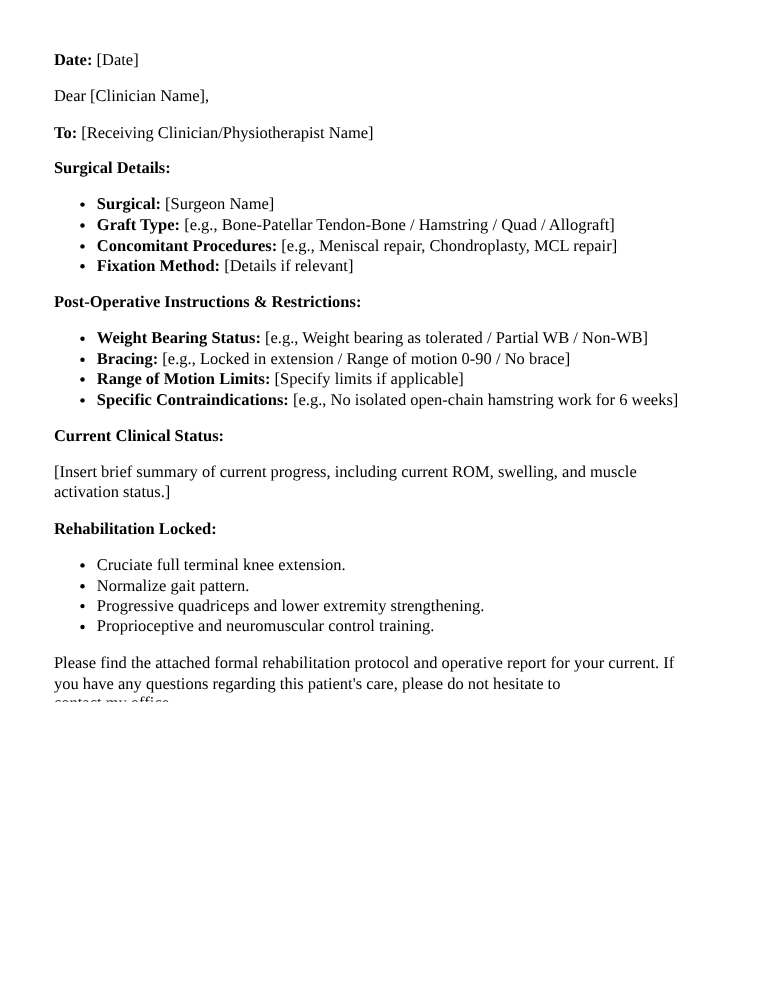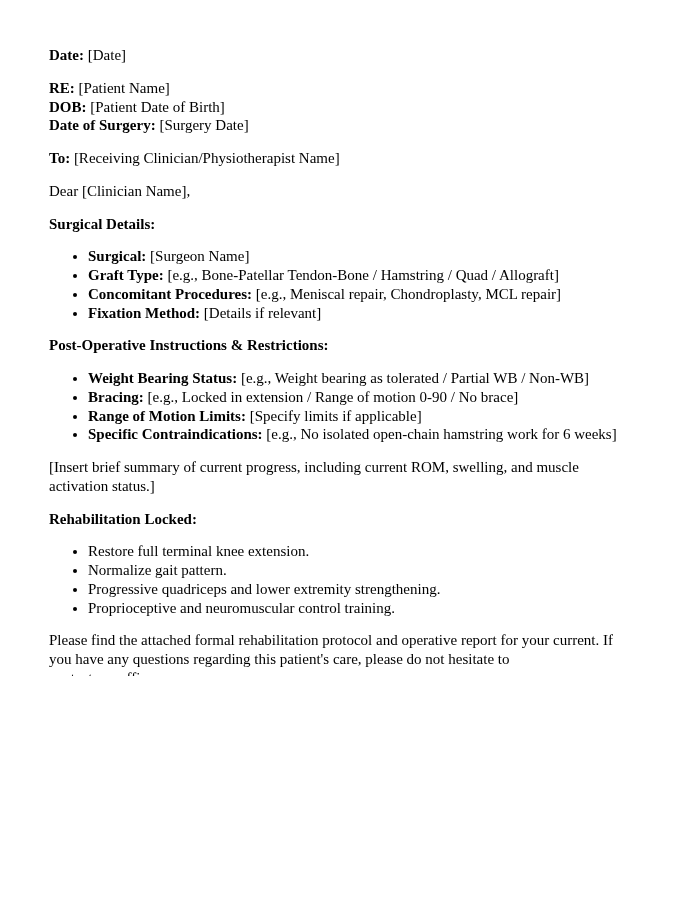--- a/index.html
+++ b/index.html
@@ -38,56 +38,52 @@
     line-height: 1.25;
   }
 </style>
 </head>
 <body>
 
 <div class="page">
 
   <p><b>Date:</b> <span>[Date]</span></p>
 
-  <div class="tight">
-    <p><b>RE:</b> <span>[Patient Name]</span></p>
-    <p><b>DOB:</b> <span>[Patient Date of Birth]</span></p>
-    <p><b>Date of Surgery:</b> <span>[Surgery Date]</span></p>
-  </div>
+
+  <p>Dear [Clinician Name],</p>
 
   <p><b>To:</b> <span>[Receiving Clinician/Physiotherapist Name]</span></p>
-
-  <p>Dear [Clinician Name],</p>
 
 
   <p class="heading">Surgical Details:</p>
 
   <ul>
     <li><b>Surgical:</b> <span>[Surgeon Name]</span></li>
     <li><b>Graft Type:</b> <span>[e.g., Bone-Patellar Tendon-Bone / Hamstring / Quad / Allograft]</span></li>
     <li><b>Concomitant Procedures:</b> <span>[e.g., Meniscal repair, Chondroplasty, MCL repair]</span></li>
     <li><b>Fixation Method:</b> <span>[Details if relevant]</span></li>
   </ul>
 
   <p class="heading">Post-Operative Instructions &amp; Restrictions:</p>
 
   <ul>
     <li><b>Weight Bearing Status:</b> <span>[e.g., Weight bearing as tolerated / Partial WB / Non-WB]</span></li>
     <li><b>Bracing:</b> <span>[e.g., Locked in extension / Range of motion 0-90 / No brace]</span></li>
     <li><b>Range of Motion Limits:</b> <span>[Specify limits if applicable]</span></li>
     <li><b>Specific Contraindications:</b> <span>[e.g., No isolated open-chain hamstring work for 6 weeks]</span></li>
   </ul>
 
+  <p class="heading">Current Clinical Status:</p>
 
   <p>[Insert brief summary of current progress, including current ROM, swelling, and muscle activation status.]</p>
 
   <p class="heading">Rehabilitation Locked:</p>
 
   <ul>
-    <li>Restore full terminal knee extension.</li>
+    <li>Cruciate full terminal knee extension.</li>
     <li>Normalize gait pattern.</li>
     <li>Progressive quadriceps and lower extremity strengthening.</li>
     <li>Proprioceptive and neuromuscular control training.</li>
   </ul>
 
   <p class="closing">Please find the attached formal rehabilitation protocol and operative report for your current. If you have any questions regarding this patient's care, please do not hesitate to</p>
 
   <div class="cutoff"><span>contact my office.</span></div>
 
 </div>

